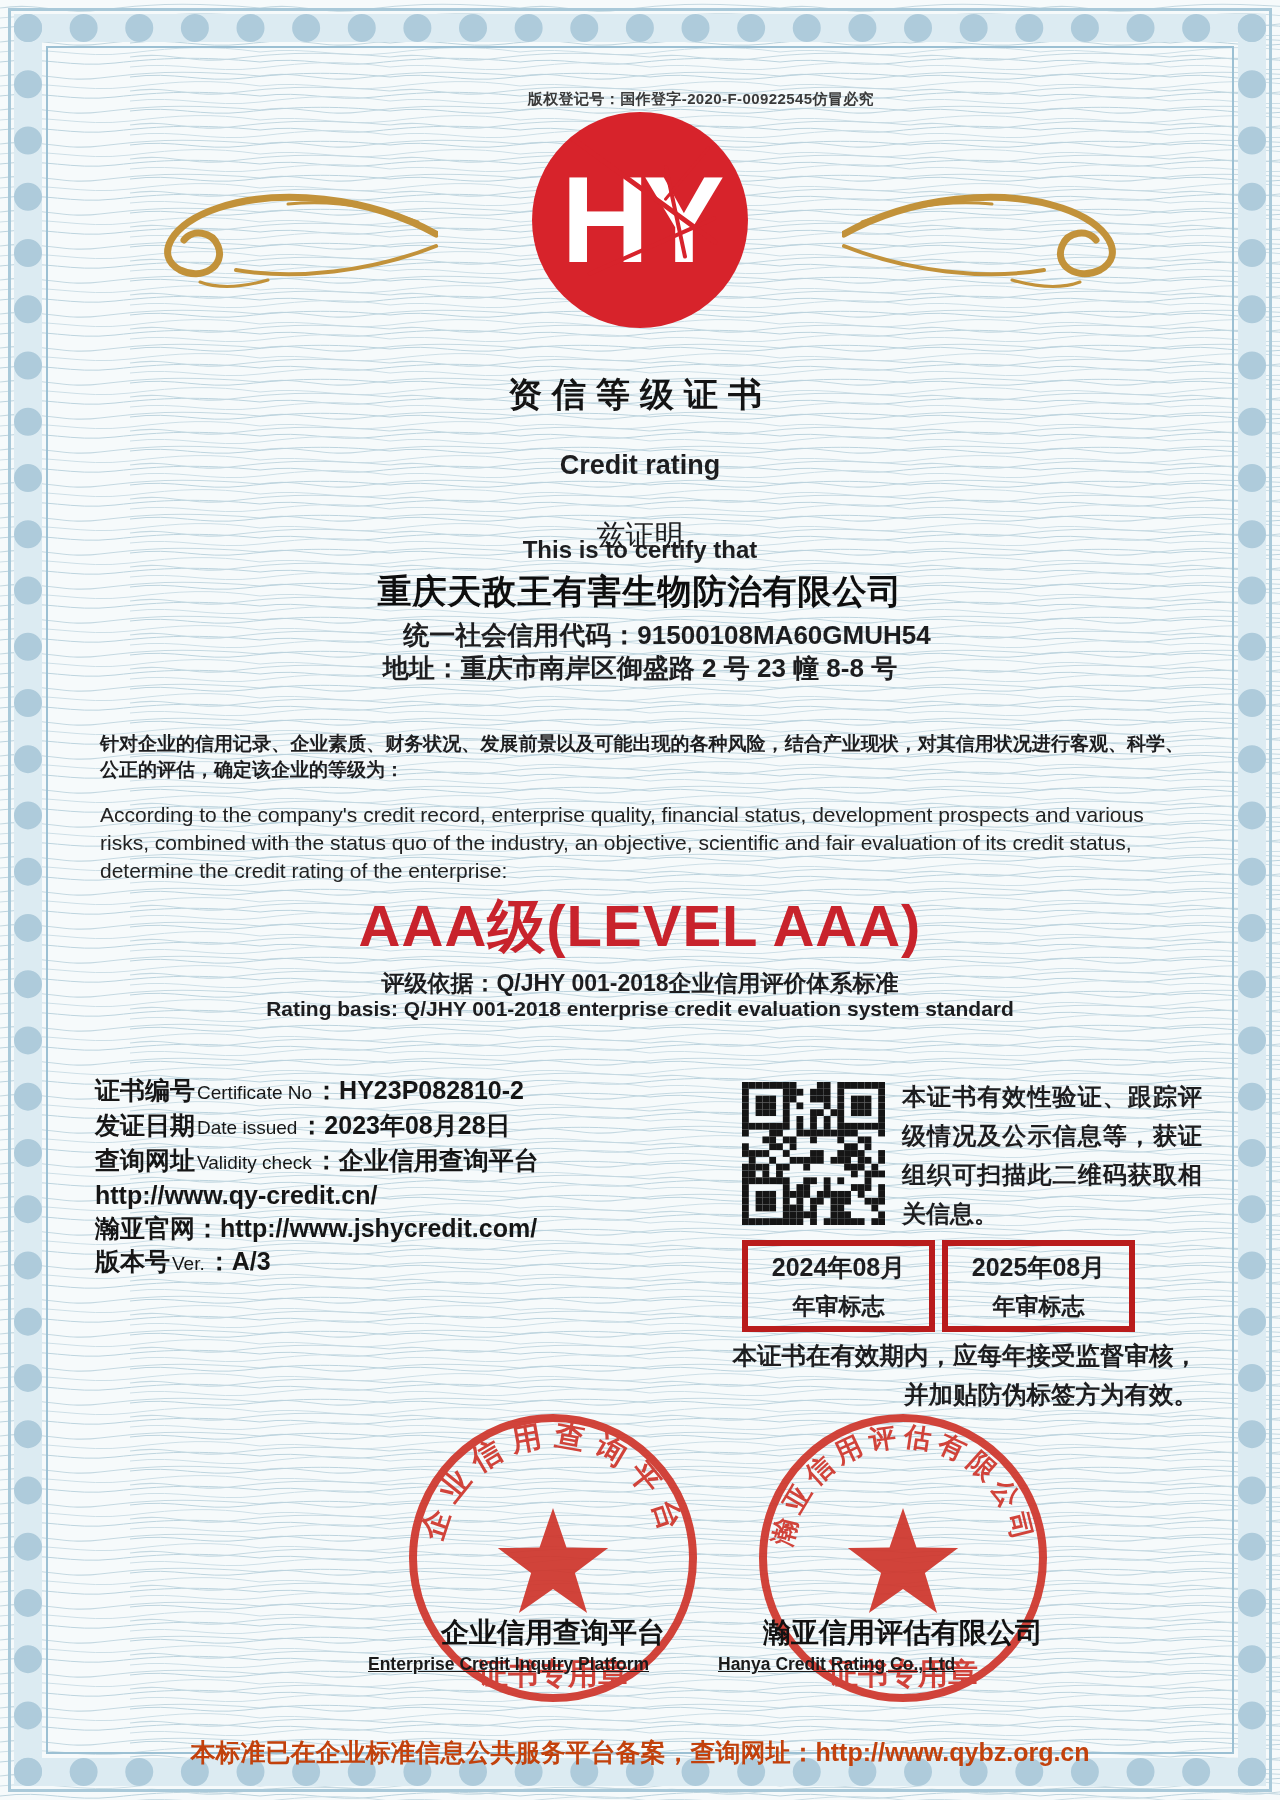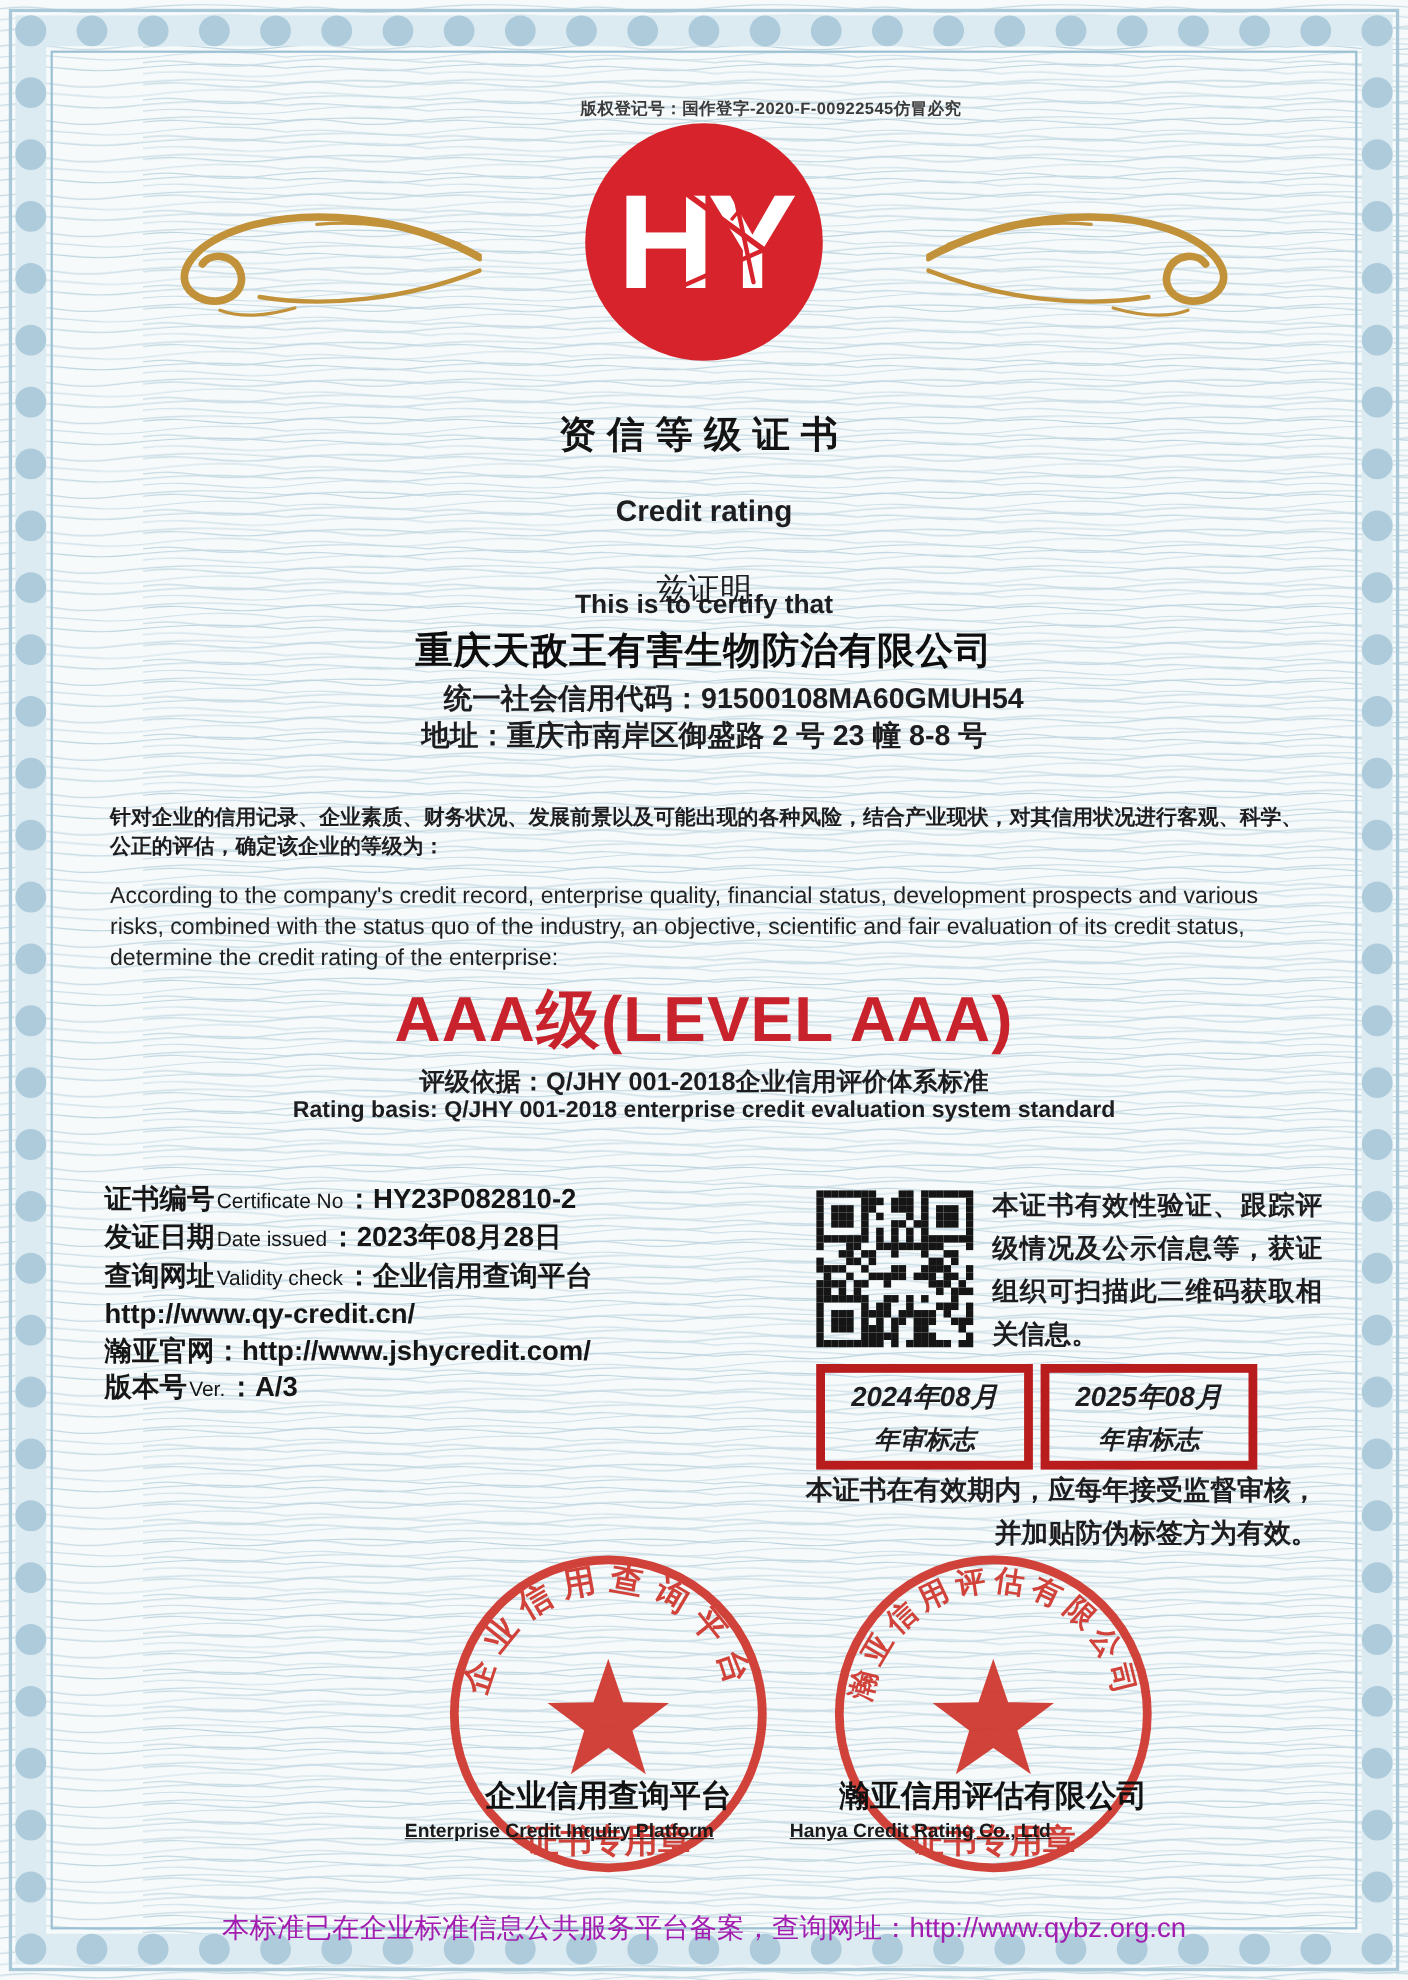--- a/index.html
+++ b/index.html
@@ -52,39 +52,39 @@
   .details{position:absolute;top:1074px;left:95px;width:590px;
     font-size:25px;font-weight:600;line-height:33px;color:#161616;}
   .d-en{font-size:19px;font-weight:500;margin:0 2px;}
 
   .qr{position:absolute;top:1082px;left:742px;width:143px;height:143px;}
   .qr svg{display:block;}
   .qr-note{position:absolute;top:1078px;left:902px;width:300px;
     font-size:24px;line-height:1.62;font-weight:600;text-align:justify;}
 
   .marks{position:absolute;top:1240px;left:742px;display:flex;gap:7px;}
-  .mark-box{width:181px;height:80px;border:8px solid #b91c1c;
+  .mark-box{width:181px;height:80px;border:6px solid #b91c1c;
     display:flex;flex-direction:column;align-items:center;justify-content:center;gap:7px;
-    font-weight:600;font-style:italic;}
+    font-weight:600;}
   .mark-date{font-size:25px;}
   .mark-label{font-size:23px;}
 
   .supervision{position:absolute;top:1337px;left:650px;width:548px;text-align:right;
     font-size:24.5px;line-height:1.58;font-weight:600;}
 
   .issuer{position:absolute;top:1408px;width:370px;height:310px;}
   .issuer.i0{left:368px;}
   .issuer.i1{left:718px;}
   .seal{position:absolute;top:0;left:50%;transform:translateX(-50%);opacity:.93;}
   .issuer-zh{position:absolute;top:206px;left:0;width:100%;text-align:center;
     font-size:28px;font-weight:800;color:#121212;}
   .issuer-en{position:absolute;top:246px;left:0;width:100%;text-align:left;
     font-size:17.5px;font-weight:600;color:#1a1a1a;text-decoration:underline;}
 
-  .footer{top:1736px;font-size:25px;font-weight:400;color:#a21caf;text-align:center;}
+  .footer{top:1736px;font-size:25px;font-weight:700;color:#c2410c;text-align:center;}
 </style>
 </head>
 <body>
 
 <div class="page">
 
   <svg class="bg-svg" width="1280" height="1800" aria-hidden="true">
     <defs>
       <pattern id="gl" width="260" height="34" patternUnits="userSpaceOnUse">
         <path d="M0,8 C40,2 60,15 100,10 S180,1 260,8" fill="none" stroke="#bcd3dd" stroke-width="1.1"></path>

